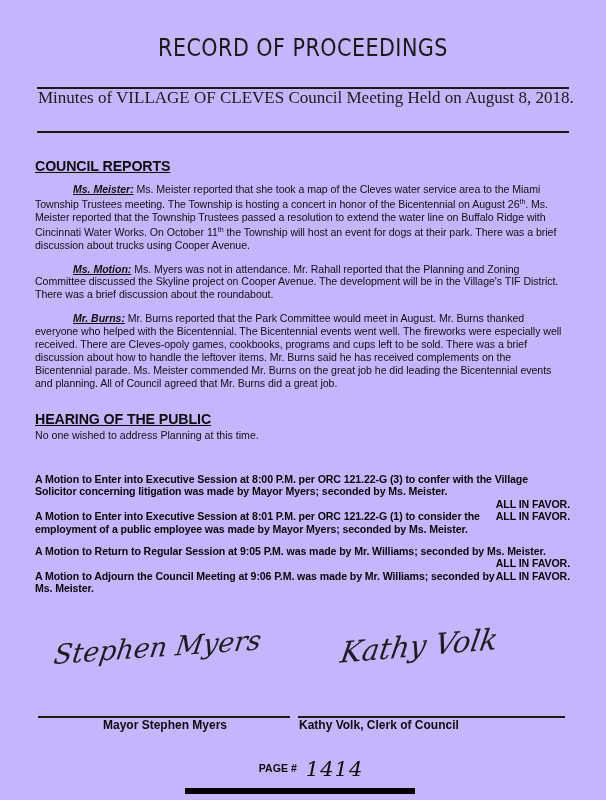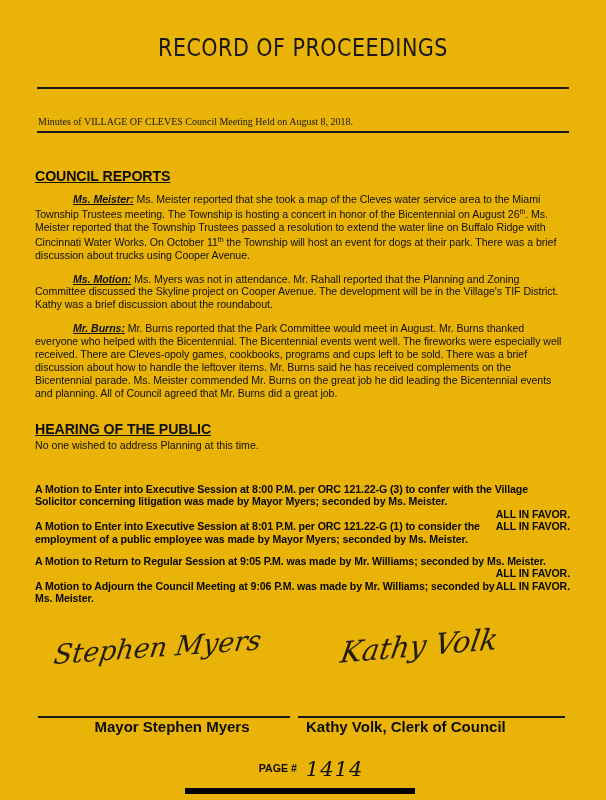--- a/index.html
+++ b/index.html
@@ -11,21 +11,21 @@
     width: 606px;
     height: 800px;
     position: relative;
     font-family: "Liberation Sans", sans-serif;
     color: #000000;
     overflow: hidden;
   }
   .page {
     position: absolute;
     inset: 0;
-    background: #eab308;
+    background: #c4b5fd;
     text-decoration: underline;
   }
 
   
   .doc-title {
     position: absolute;
     top: 33px;
     left: 0;
     width: 606px;
     text-align: center;
@@ -44,33 +44,33 @@
     width: 532px;
     height: 2px;
     background: #1a1a1a;
   }
   .rule.r1 { top: 87px; }
   .rule.r2 { top: 131px; }
 
   
   .minutes-line {
     position: absolute;
-    top: 116px;
+    top: 88px;
     left: 38px;
     width: 535px;
     font-family: "Liberation Serif", "DejaVu Serif", serif;
-    font-size: 10px;
+    font-size: 17px;
     color: #1a1a1a;
     white-space: nowrap;
   }
 
   
   .body-area {
     position: absolute;
-    top: 168px;
+    top: 158px;
     left: 35px;
     width: 535px;
   }
 
   .section-head {
     font-size: 14.2px;
     font-weight: bold;
     text-decoration: underline;
     letter-spacing: -0.1px;
     color: #0d0d0d;
@@ -166,24 +166,24 @@
     position: absolute;
     top: 30px;
     left: 0;
     width: 100%;
     height: 1.6px;
     background: #1a1a1a;
   }
   .sig-name {
     position: absolute;
     top: 32px;
-    left: 8px;
+    left: 1px;
     width: 100%;
     text-align: center;
-    font-size: 15px;
+    font-size: 12px;
     font-weight: bold;
     color: #0d0d0d;
   }
   .sig.right .sig-name { text-align: left; }
 
   
   .page-num {
     position: absolute;
     top: 757px;
     left: 0;
@@ -229,21 +229,21 @@
 
   <div class="body-area">
 
     <div class="section-head">COUNCIL REPORTS</div>
 
     <p class="para">
       <span class="lead">Ms. Meister:</span><span>  Ms. Meister reported that she took a map of the Cleves water service area to the Miami Township Trustees meeting.  The Township is hosting a concert in honor of the Bicentennial on August 26</span><sup>th</sup><span>.  Ms. Meister reported that the Township Trustees passed a resolution to extend the water line on Buffalo Ridge with Cincinnati Water Works.  On October 11</span><sup>th</sup><span> the Township will host an event for dogs at their park.  There was a brief discussion about trucks using Cooper Avenue.</span>
     </p>
 
     <p class="para">
-      <span class="lead">Ms. Motion:</span><span>  Ms. Myers was not in attendance.  Mr. Rahall reported that the Planning and Zoning Committee discussed the Skyline project on Cooper Avenue.  The development will be in the Village's TIF District.  Kathy was a brief discussion about the roundabout.</span>
+      <span class="lead">Ms. Motion:</span><span>  Ms. Myers was not in attendance.  Mr. Rahall reported that the Planning and Zoning Committee discussed the Skyline project on Cooper Avenue.  The development will be in the Village's TIF District.  There was a brief discussion about the roundabout.</span>
     </p>
 
     <p class="para">
       <span class="lead">Mr. Burns:</span><span>  Mr. Burns reported that the Park Committee would meet in August.  Mr. Burns thanked everyone who helped with the Bicentennial.  The Bicentennial events went well.  The fireworks were especially well received.  There are Cleves-opoly games, cookbooks, programs and cups left to be sold.  There was a brief discussion about how to handle the leftover items.  Mr. Burns said he has received complements on the Bicentennial parade.  Ms. Meister commended Mr. Burns on the great job he did leading the Bicentennial events and planning.  All of Council agreed that Mr. Burns did a great job.</span>
     </p>
 
     <div class="section-head" style="margin-top:21px; margin-bottom:2px;">HEARING OF THE PUBLIC</div>
 
     <p class="plain-line">No one wished to address Planning at this time.</p>
 

